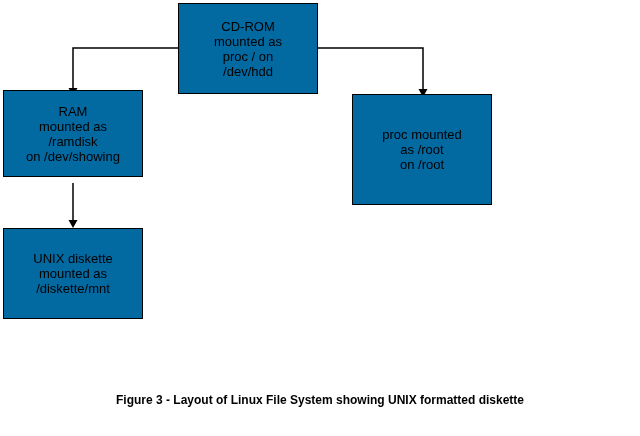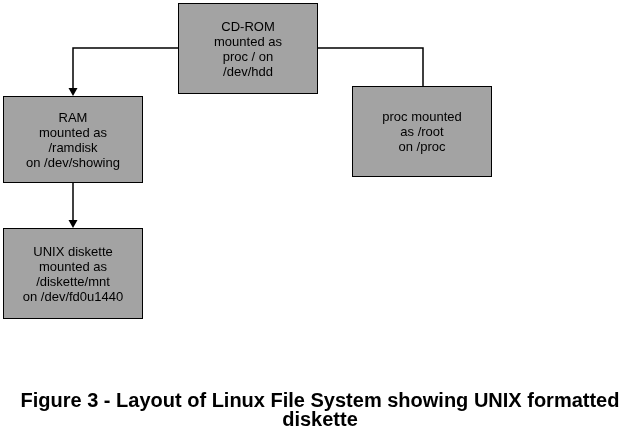--- a/index.html
+++ b/index.html
@@ -13,48 +13,48 @@
     height: 436px;
     background: #ffffff;
     font-family: "Liberation Sans", sans-serif;
     color: #000000;
     overflow: hidden;
   }
   .node-box {
     position: absolute;
     box-sizing: border-box;
     border: 1px solid #000000;
-    background: #a3a3a3;
+    background: #0369a1;
     display: flex;
     flex-direction: column;
     align-items: center;
     justify-content: center;
     text-align: center;
     font-size: 13px;
     line-height: 15px;
     white-space: nowrap;
   }
   #node-cdrom { left: 178px; top: 3px;   width: 140px; height: 91px; }
-  #node-ram   { left: 3px;   top: 96px;  width: 140px; height: 87px; }
-  #node-proc  { left: 352px; top: 86px;  width: 140px; height: 91px; }
+  #node-ram   { left: 3px;   top: 90px;  width: 140px; height: 87px; }
+  #node-proc  { left: 352px; top: 94px;  width: 140px; height: 111px; }
   #node-unix  { left: 3px;   top: 228px; width: 140px; height: 91px; }
   #connector-layer {
     position: absolute;
     left: 0; top: 0;
     width: 640px;
     height: 436px;
     pointer-events: none;
   }
   #figure-caption {
     position: absolute;
     left: 0;
     top: 391px;
     width: 640px;
     text-align: center;
-    font-size: 20px;
+    font-size: 12px;
     font-weight: bold;
     line-height: 19px;
   }
 </style>
 </head>
 <body>
 
 <div id="figure-canvas">
 
   <svg id="connector-layer" viewBox="0 0 640 436" xmlns="http://www.w3.org/2000/svg">
@@ -82,25 +82,24 @@
   <div class="node-box" id="node-ram">
     <span>RAM</span>
     <span>mounted as</span>
     <span>/ramdisk</span>
     <span>on /dev/showing</span>
   </div>
 
   <div class="node-box" id="node-proc">
     <span>proc mounted</span>
     <span>as /root</span>
-    <span>on /proc</span>
+    <span>on /root</span>
   </div>
 
   <div class="node-box" id="node-unix">
     <span>UNIX diskette</span>
     <span>mounted as</span>
     <span>/diskette/mnt</span>
-    <span>on /dev/fd0u1440</span>
   </div>
 
   <div id="figure-caption">Figure 3 - Layout of Linux File System showing UNIX formatted diskette</div>
 
 </div>
 
 </body></html>

